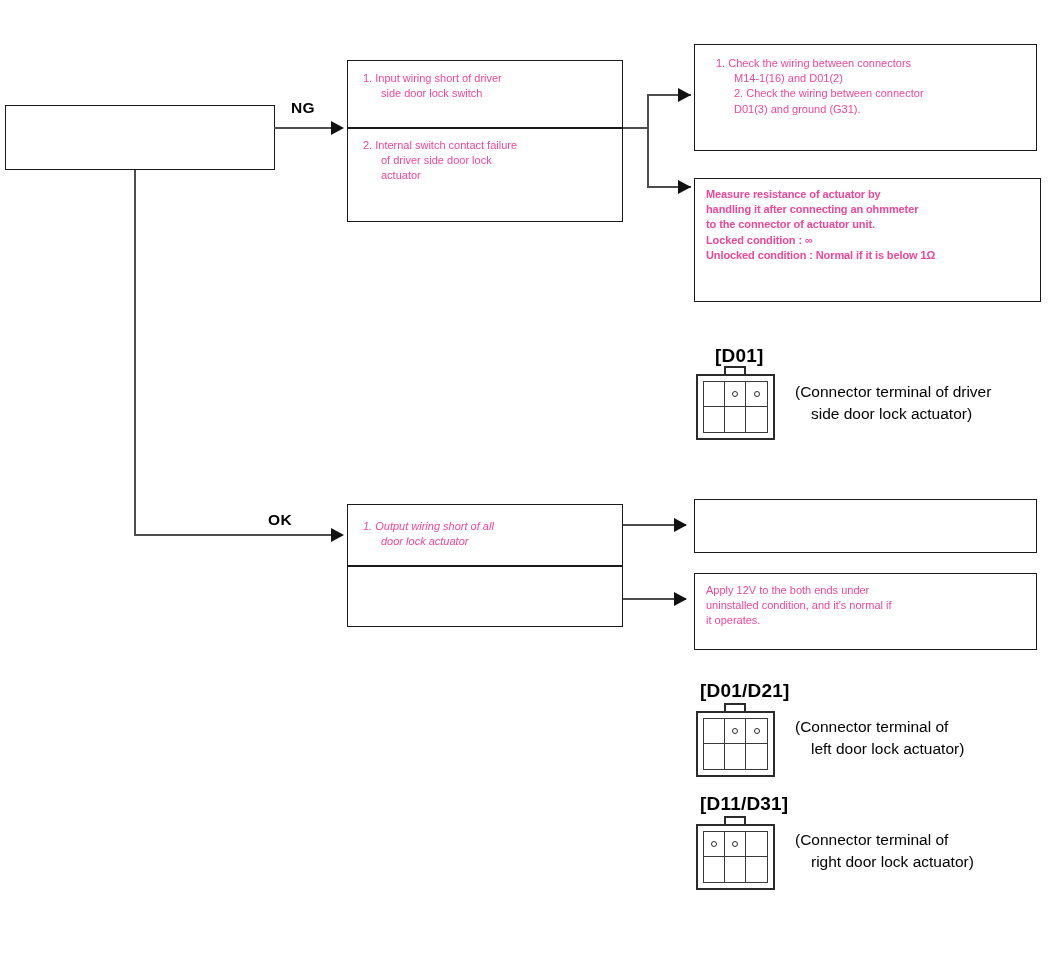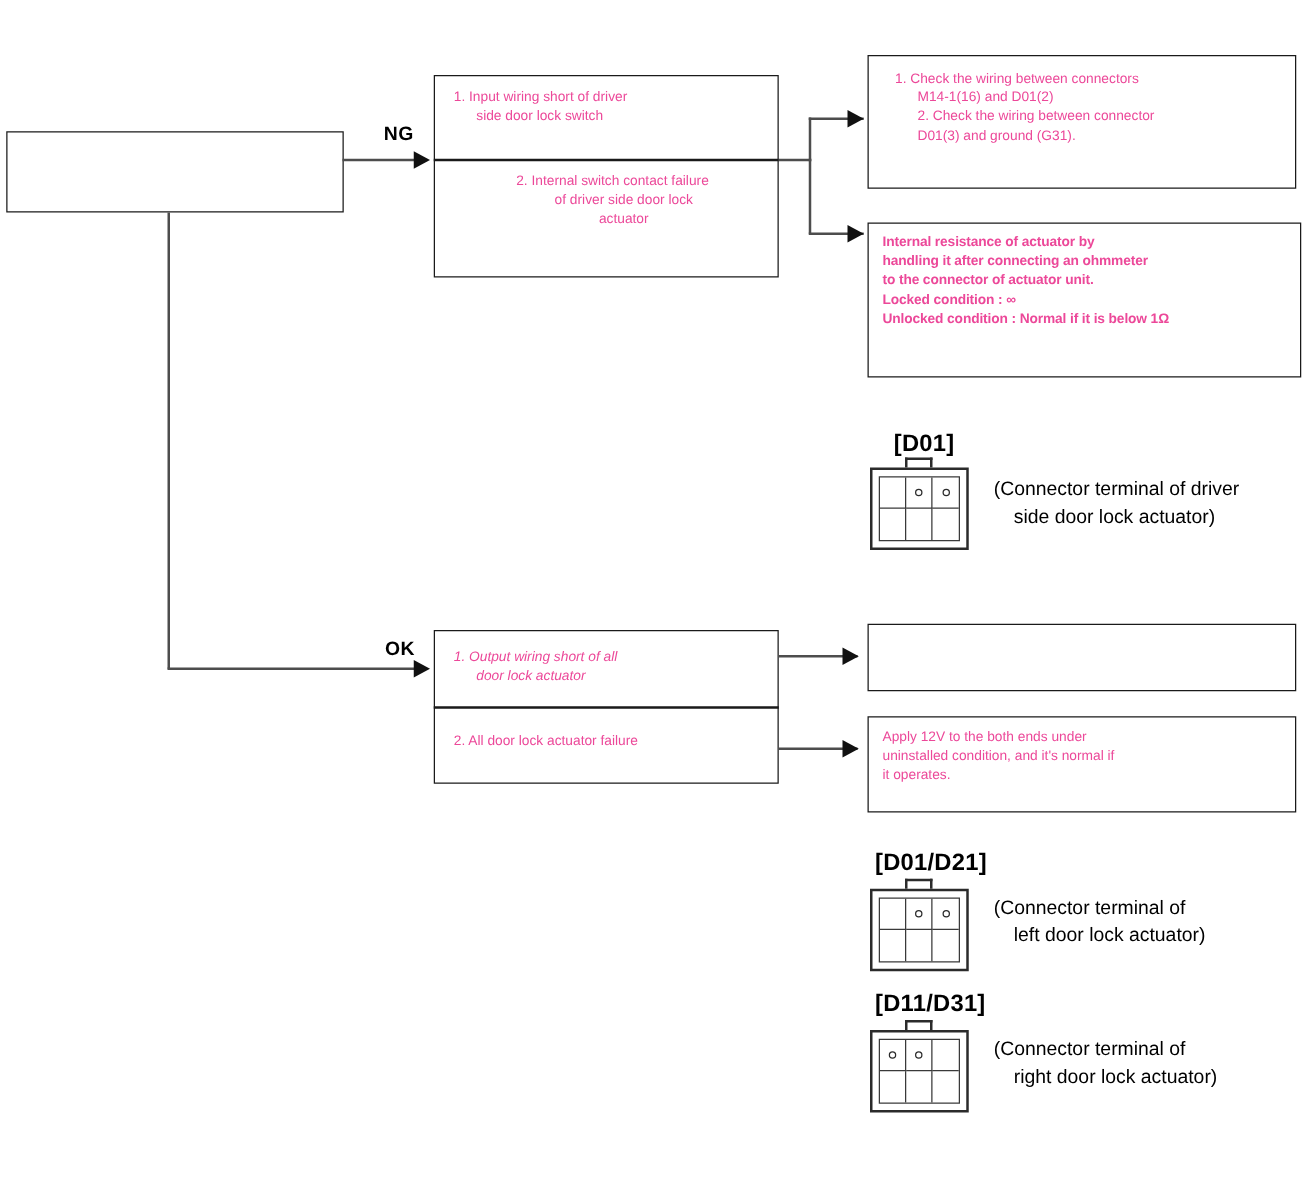--- a/index.html
+++ b/index.html
@@ -64,21 +64,20 @@
     height: 0;
     border-top: 7px solid transparent;
     border-bottom: 7px solid transparent;
     border-left: 13px solid #111111;
   }
   .branch-label {
     position: absolute;
     font-size: 15.5px;
     font-weight: bold;
     letter-spacing: 0.4px;
-    margin-left: 16px;
   }
   
   .conn {
     position: absolute;
   }
   .conn-tab {
     position: absolute;
     left: 28px;
     top: 0;
     width: 22px;
@@ -154,47 +153,47 @@
 
   <div class="box" style="left:5px; top:105px; width:270px; height:65px;"></div>
 
   <div class="hline" style="left:274px; top:127px; width:60px;"></div>
   <div class="arrowhead" style="left:331px; top:121px;"></div>
   <div class="branch-label" style="left:291px; top:99px;">NG</div>
 
   <div class="vline" style="left:134px; top:170px; height:365px;"></div>
   <div class="hline" style="left:134px; top:534px; width:200px;"></div>
   <div class="arrowhead" style="left:331px; top:528px;"></div>
-  <div class="branch-label" style="left:292px; top:511px;">OK</div>
+  <div class="branch-label" style="left:268px; top:511px;">OK</div>
 
   <div class="box" style="left:347px; top:60px; width:276px; height:162px;"></div>
   <div class="divider" style="left:347px; top:127px; width:276px;"></div>
   <div class="cell num" style="left:355px; top:71px; width:262px;">1. Input wiring short of driver
 side door lock switch</div>
-  <div class="cell num" style="left:355px; top:138px; width:262px;text-align:center;">2. Internal switch contact failure
+  <div class="cell num" style="left:355px; top:138px; width:262px;">2. Internal switch contact failure
 of driver side door lock
 actuator</div>
 
   <div class="hline" style="left:623px; top:127px; width:26px;"></div>
   <div class="vline" style="left:647px; top:94px; height:35px;"></div>
   <div class="hline" style="left:647px; top:94px; width:44px;"></div>
   <div class="arrowhead" style="left:678px; top:88px;"></div>
 
   <div class="vline" style="left:647px; top:127px; height:60px;"></div>
   <div class="hline" style="left:647px; top:186px; width:44px;"></div>
   <div class="arrowhead" style="left:678px; top:180px;"></div>
 
   <div class="box" style="left:694px; top:44px; width:343px; height:107px;"></div>
   <div class="cell num" style="left:708px; top:56px; width:322px;">1. Check the wiring between connectors
 M14-1(16) and D01(2)
 2. Check the wiring between connector
 D01(3) and ground (G31).</div>
 
   <div class="box" style="left:694px; top:178px; width:347px; height:124px;"></div>
-  <div class="cell bold-ish" style="left:706px; top:187px; width:330px;">Internal resistance of actuator by
+  <div class="cell bold-ish" style="left:706px; top:187px; width:330px;">Measure resistance of actuator by
 handling it after connecting an ohmmeter
 to the connector of actuator unit.
 Locked condition : ∞
 Unlocked condition : Normal if it is below 1Ω</div>
 
   <div class="conn-label" style="left:715px; top:345px;">[D01]</div>
   <div class="conn" style="left:696px; top:366px; width:79px; height:74px;">
     <div class="conn-tab"></div>
     <div class="conn-outer">
       <div class="conn-grid">
@@ -207,21 +206,20 @@
       </div>
     </div>
   </div>
   <div class="conn-caption" style="left:795px; top:381px; width:250px;">(Connector terminal of driver
 side door lock actuator)</div>
 
   <div class="box" style="left:347px; top:504px; width:276px; height:123px;"></div>
   <div class="divider" style="left:347px; top:565px; width:276px;"></div>
   <div class="cell num" style="left:355px; top:519px; width:262px;font-style:italic;">1. Output wiring short of all
 door lock actuator</div>
-  <div class="cell num" style="left:355px; top:586px; width:262px;">2. All door lock actuator failure</div>
 
   <div class="hline" style="left:623px; top:524px; width:63px;"></div>
   <div class="arrowhead" style="left:674px; top:518px;"></div>
 
   <div class="hline" style="left:623px; top:598px; width:63px;"></div>
   <div class="arrowhead" style="left:674px; top:592px;"></div>
 
   <div class="box" style="left:694px; top:499px; width:343px; height:54px;"></div>
 
   <div class="box" style="left:694px; top:573px; width:343px; height:77px;"></div>

